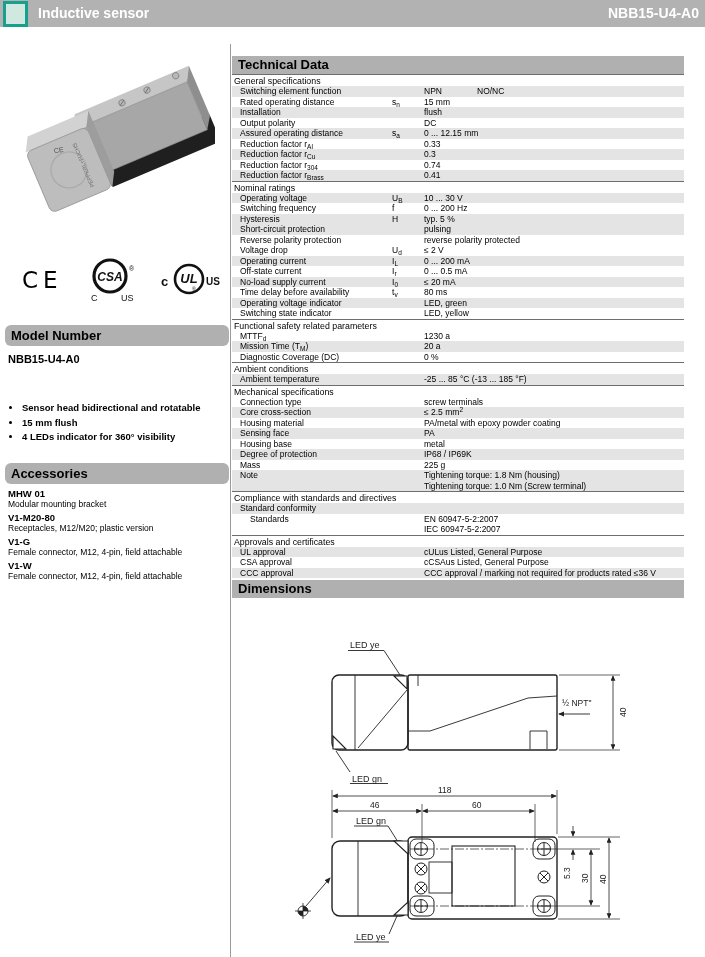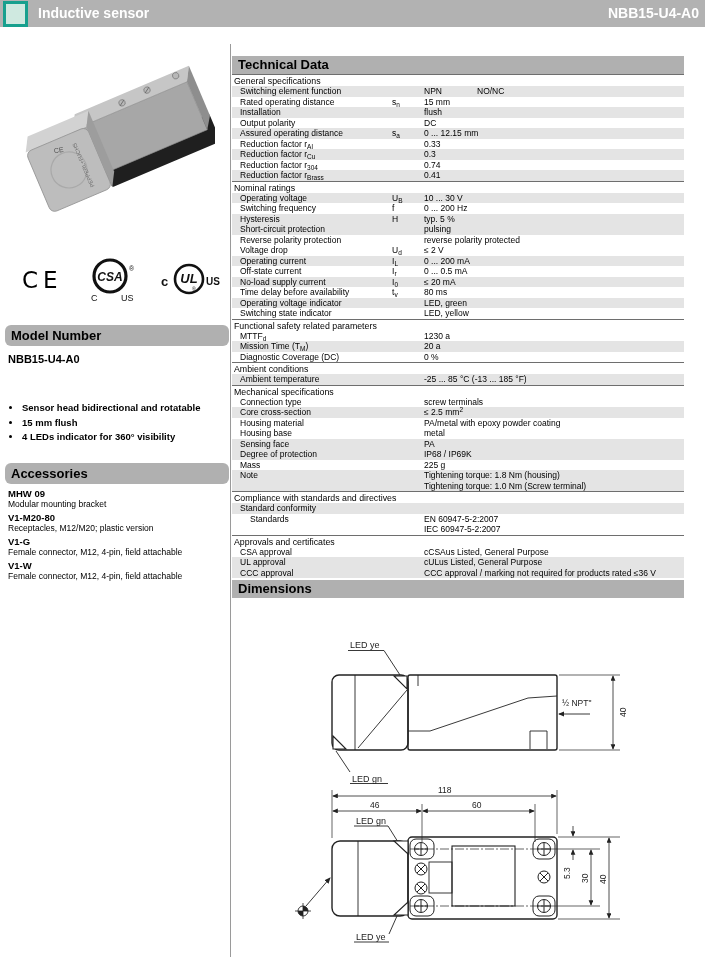--- a/index.html
+++ b/index.html
@@ -137,21 +137,21 @@
 
   <ul class="features-list" id="features-list">
       <li>Sensor head bidirectional and rotatable</li>
       <li>15 mm flush</li>
       <li>4 LEDs indicator for 360° visibility</li>
     </ul>
 
   <div class="side-bar bar-accessories">Accessories</div>
   <div class="acc-list" id="acc-list">
       <div class="acc-item">
-        <div class="acc-name">MHW 09</div>
+        <div class="acc-name">MHW 01</div>
         <div class="acc-desc">Modular mounting bracket</div>
       </div>
       <div class="acc-item">
         <div class="acc-name">V1-M20-80</div>
         <div class="acc-desc">Receptacles, M12/M20; plastic version</div>
       </div>
       <div class="acc-item">
         <div class="acc-name">V1-G</div>
         <div class="acc-desc">Female connector, M12, 4-pin, field attachable</div>
       </div>
@@ -286,27 +286,27 @@
         <span class="val">screw terminals</span>
       </div>
       <div class="trow shaded">
         <span class="lbl">Core cross-section</span>
         <span class="val">≤ 2.5 mm<sup>2</sup></span>
       </div>
       <div class="trow">
         <span class="lbl">Housing material</span>
         <span class="val">PA/metal with epoxy powder coating</span>
       </div>
+      <div class="trow shaded">
+        <span class="lbl">Sensing face</span>
+        <span class="val">PA</span>
+      </div>
       <div class="trow">
         <span class="lbl">Housing base</span>
         <span class="val">metal</span>
-      </div>
-      <div class="trow shaded">
-        <span class="lbl">Sensing face</span>
-        <span class="val">PA</span>
       </div>
       <div class="trow shaded">
         <span class="lbl">Degree of protection</span>
         <span class="val">IP68 / IP69K</span>
       </div>
       <div class="trow">
         <span class="lbl">Mass</span>
         <span class="val">225 g</span>
       </div>
       <div class="trow shaded double">
@@ -316,27 +316,27 @@
       <div class="tsec">Compliance with standards and directives</div>
       <div class="trow shaded">
         <span class="lbl">Standard conformity</span>
         <span class="val"></span>
       </div>
       <div class="trow double">
         <span class="lbl ind2">Standards</span>
         <span class="val">EN 60947-5-2:2007<span class="l2">IEC 60947-5-2:2007</span></span>
       </div>
       <div class="tsec">Approvals and certificates</div>
+      <div class="trow shaded">
+        <span class="lbl">UL approval</span>
+        <span class="val">cULus Listed, General Purpose</span>
+      </div>
       <div class="trow">
         <span class="lbl">CSA approval</span>
         <span class="val">cCSAus Listed, General Purpose</span>
-      </div>
-      <div class="trow shaded">
-        <span class="lbl">UL approval</span>
-        <span class="val">cULus Listed, General Purpose</span>
       </div>
       <div class="trow shaded">
         <span class="lbl">CCC approval</span>
         <span class="val">CCC approval / marking not required for products rated ≤36 V</span>
       </div>
     </div>
 
   <div class="sec-head-bar bar-dimensions">Dimensions</div>
 
   <div class="drawings">

